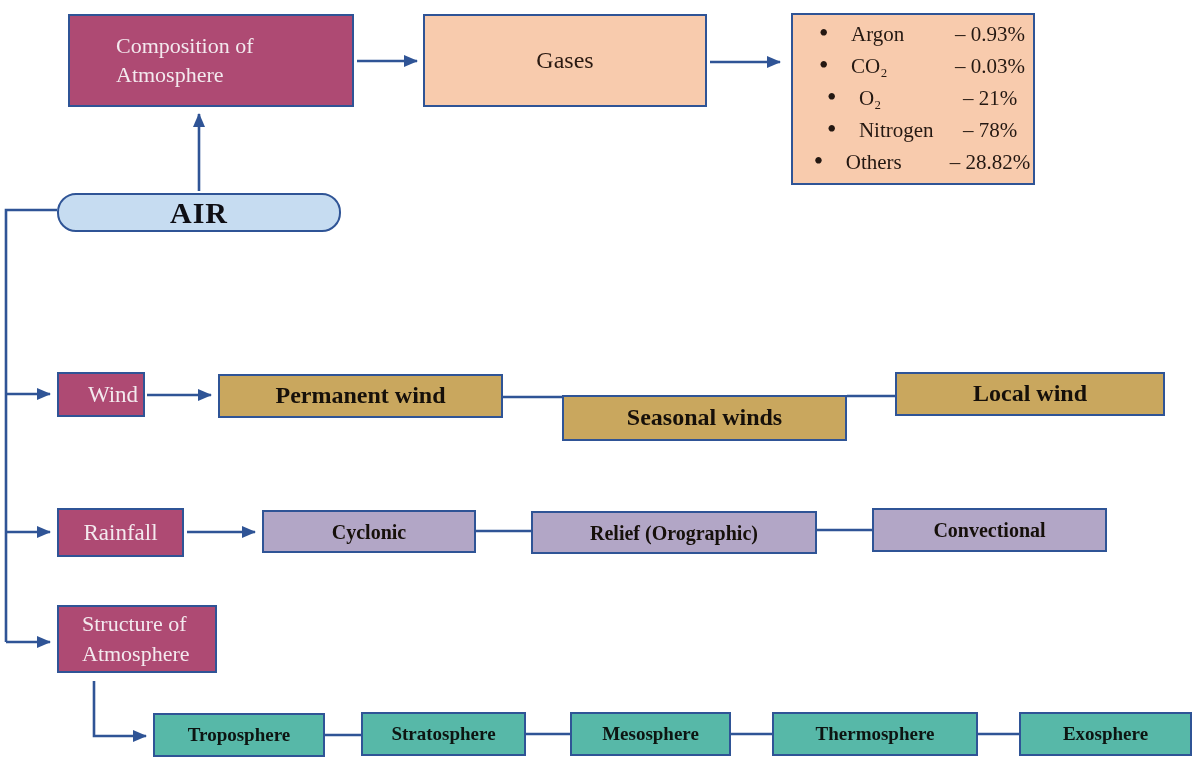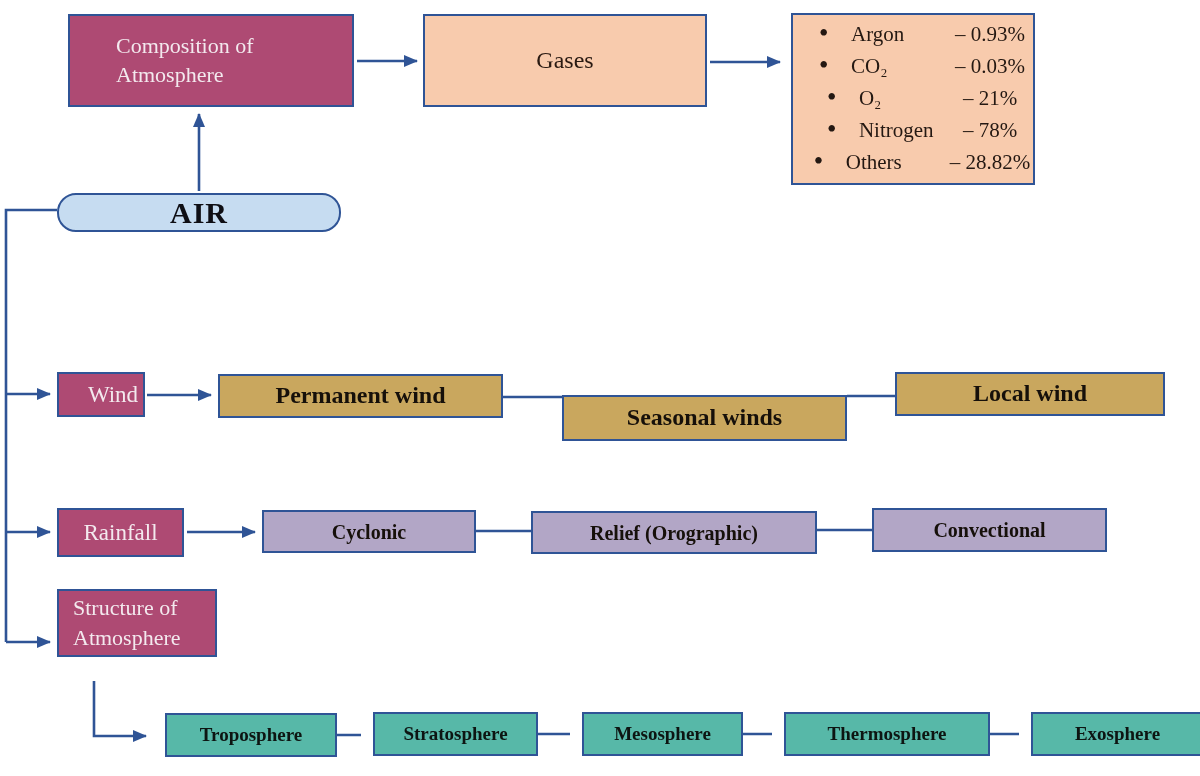--- a/index.html
+++ b/index.html
@@ -39,40 +39,40 @@
     align-items: center;
     justify-content: center;
     text-align: center;
     line-height: 1.3;
   }
   .magenta { background: var(--magenta); color: #f3e9ee; font-size: 22px; }
   .peach   { background: var(--peach);  color: #2a1a12; }
   .blue    { background: var(--lightblue); color: #0e0e14; }
   .tan     { background: var(--tan);    color: #16100a; font-weight: 700; font-size: 24px; }
   .purple  { background: var(--purple); color: #16100a; font-weight: 700; font-size: 20px; }
-  .teal    { background: var(--teal);   color: #0d1512; font-weight: 700; font-size: 19px; margin-left: 12px; }
+  .teal    { background: var(--teal);   color: #0d1512; font-weight: 700; font-size: 19px; }
   .align-left { justify-content: flex-start; text-align: left; }
 
   #box-composition { left: 68px; top: 14px; width: 286px; height: 93px; padding-left: 46px; }
   #box-gases       { left: 423px; top: 14px; width: 284px; height: 93px; font-size: 24px; }
   #box-gaslist     { left: 791px; top: 13px; width: 244px; height: 172px;
                      flex-direction: column; align-items: center; justify-content: center;
                      padding: 4px 0; }
   #box-air         { left: 57px;  top: 193px; width: 284px; height: 39px;
                      font-weight: 700; font-size: 30px; letter-spacing: 1px; border-radius: 19px; }
   #box-wind        { left: 57px;  top: 372px; width: 88px;  height: 45px; font-size: 23px; padding-left: 24px; }
   #box-permanent   { left: 218px; top: 374px; width: 285px; height: 44px; }
   #box-seasonal    { left: 562px; top: 395px; width: 285px; height: 46px; }
   #box-local       { left: 895px; top: 372px; width: 270px; height: 44px; }
   #box-rainfall    { left: 57px;  top: 508px; width: 127px; height: 49px; font-size: 23px; }
   #box-cyclonic    { left: 262px; top: 510px; width: 214px; height: 43px; }
   #box-relief      { left: 531px; top: 511px; width: 286px; height: 43px; }
   #box-convectional{ left: 872px; top: 508px; width: 235px; height: 44px; }
-  #box-structure   { left: 57px;  top: 589px; width: 160px; height: 68px;
-                     padding-left: 14px; line-height: 1.35; }
+  #box-structure   { left: 57px;  top: 605px; width: 160px; height: 68px;
+                     padding-left: 23px; line-height: 1.35; }
   #box-troposphere { left: 153px; top: 713px; width: 172px; height: 44px; }
   #box-stratosphere{ left: 361px; top: 712px; width: 165px; height: 44px; }
   #box-mesosphere  { left: 570px; top: 712px; width: 161px; height: 44px; }
   #box-thermosphere{ left: 772px; top: 712px; width: 206px; height: 44px; }
   #box-exosphere   { left: 1019px; top: 712px; width: 173px; height: 44px; text-align: right; }
 
   .gas-row {
     display: flex;
     align-items: center;
     height: 33px;

